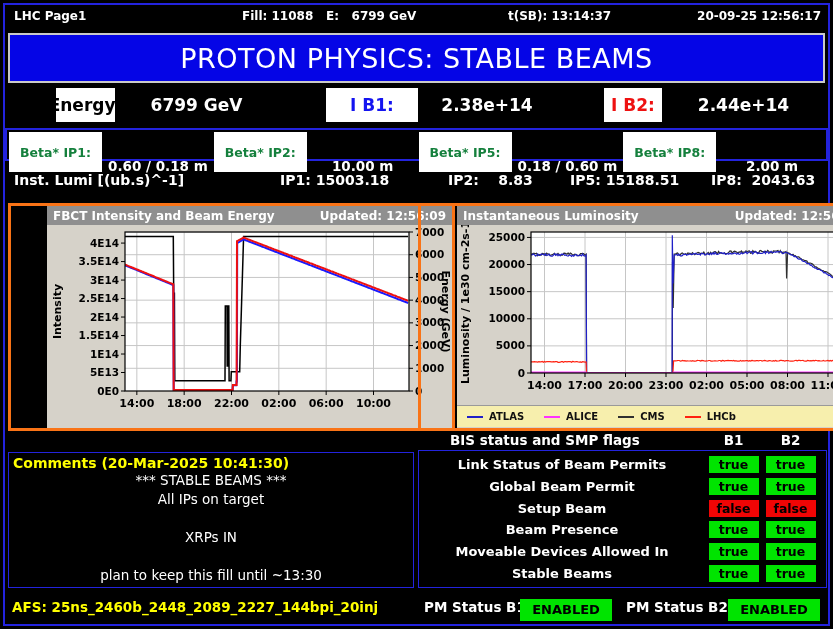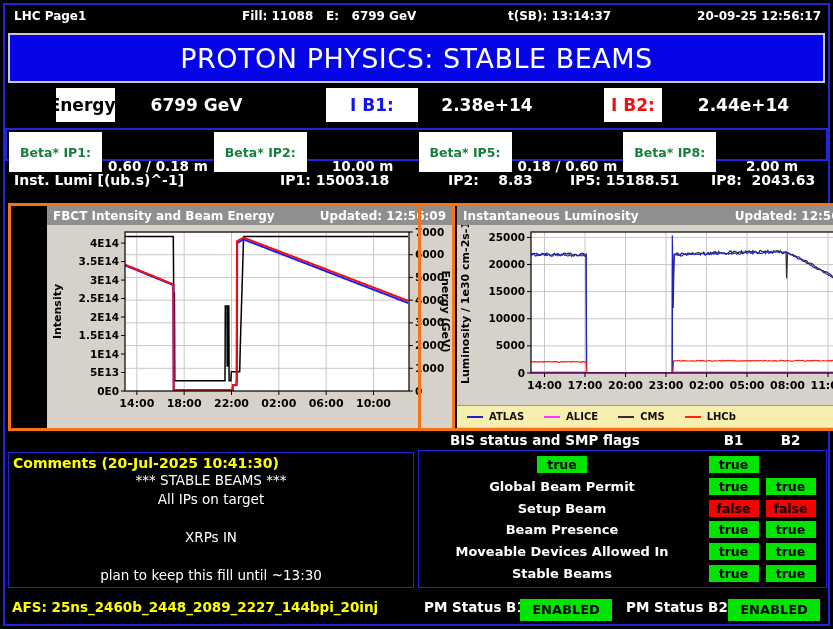--- a/index.html
+++ b/index.html
@@ -279,37 +279,38 @@
           </span>
           <span class="legend-item">
             <span class="legend-dash" style="background: rgb(255, 34, 17);"></span>
             <span>LHCb</span>
           </span>
         </div>
     </div>
   </div>
 
   <div class="comments">
-    <div class="comments-title">Comments (20-Jul-2025 10:41:30)</div>
+    <div class="comments-title">Comments (20-Mar-2025 10:41:30)</div>
     <div class="comment-line">*** STABLE BEAMS ***</div>
     <div class="comment-line">All IPs on target</div>
     <div class="comment-line"></div>
     <div class="comment-line">XRPs IN</div>
     <div class="comment-line"></div>
     <div class="comment-line">plan to keep this fill until ~13:30</div>
   </div>
 
   <div class="bis-header">
     <span class="bh-title">BIS status and SMP flags</span>
     <span class="bh-col">B1</span>
     <span class="bh-col">B2</span>
   </div>
 
   <div class="bis-box">
     <div class="bis-row">
+      <span class="bis-label">Link Status of Beam Permits</span>
       <span class="flag flag-true">true</span>
       <span class="flag flag-true">true</span>
     </div>
     <div class="bis-row">
       <span class="bis-label">Global Beam Permit</span>
       <span class="flag flag-true">true</span>
       <span class="flag flag-true">true</span>
     </div>
     <div class="bis-row">
       <span class="bis-label">Setup Beam</span>

